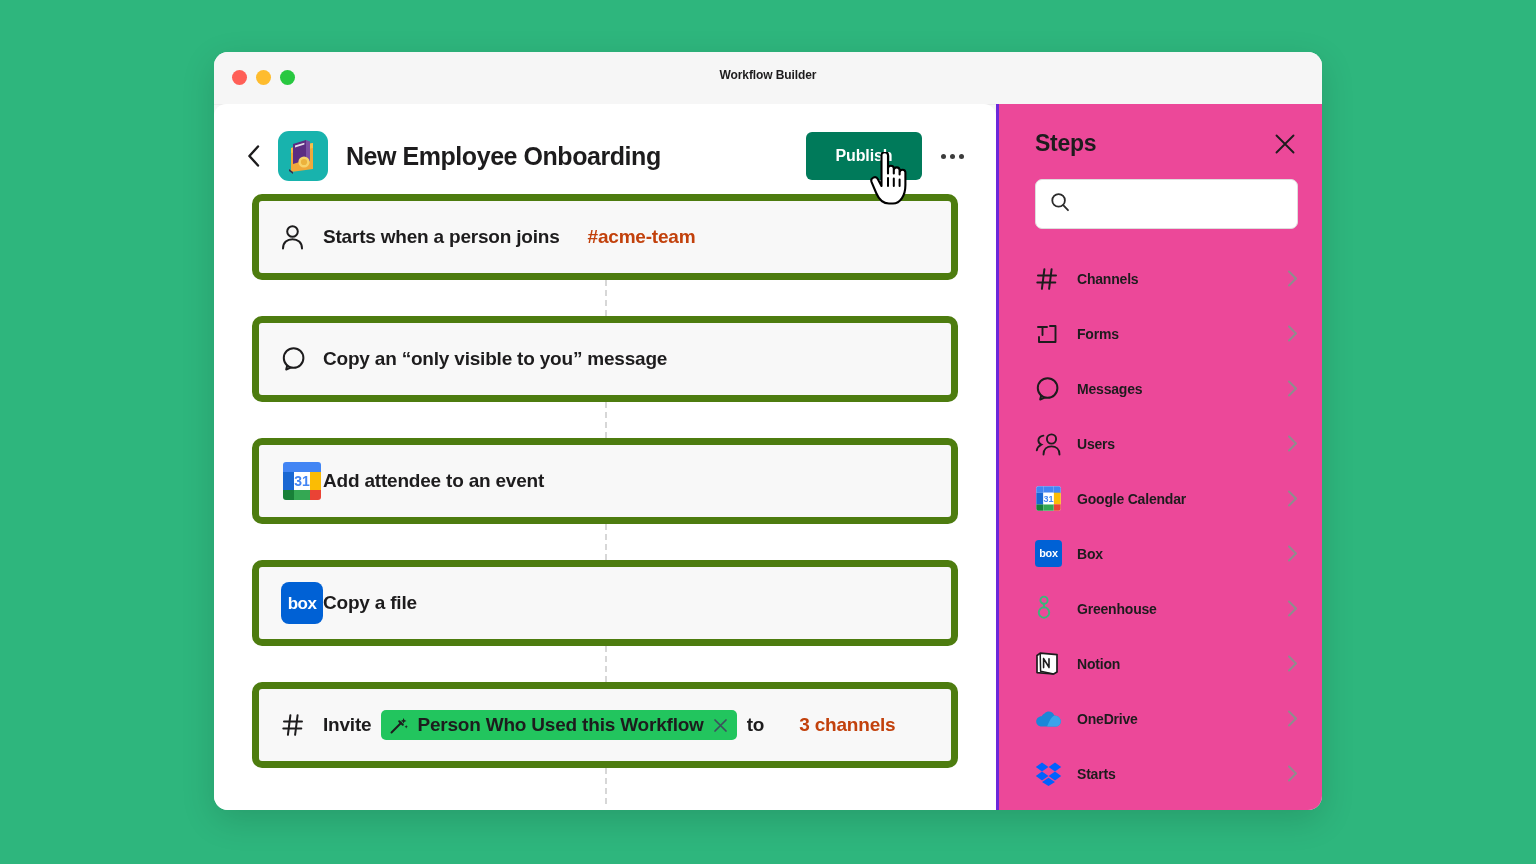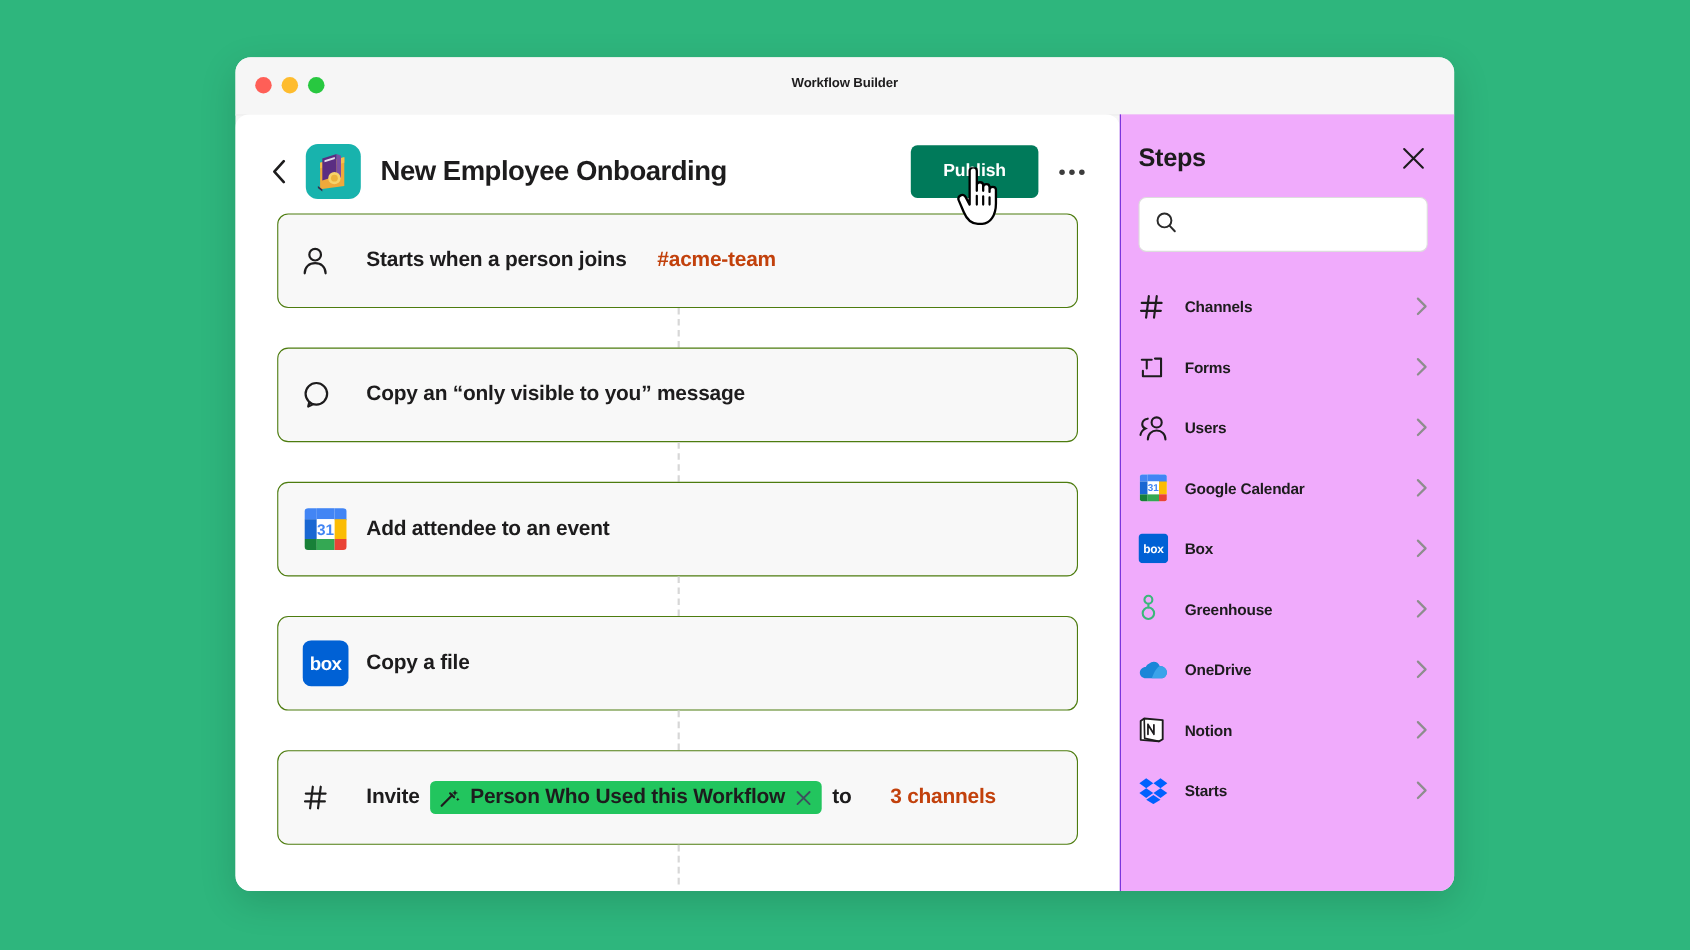--- a/index.html
+++ b/index.html
@@ -136,29 +136,28 @@
   }
 
   
   .steps-canvas {
     position: relative;
     padding: 12px 38px 0 38px;
   }
   .step-card {
     position: relative;
     background: #f8f8f8;
-    border: 1px solid #4d7c0f;
+    border: 7px solid #4d7c0f;
     border-radius: 10px;
     height: 86px;
     display: flex;
     align-items: center;
     padding: 0 22px;
     box-sizing: border-box;
     cursor: pointer;
-    gap: 16px;
   }
   .connector {
     height: 36px;
     position: relative;
   }
   .connector::before {
     content: "";
     position: absolute;
     left: 50%;
     top: 0; bottom: 0;
@@ -191,23 +190,23 @@
     margin: 0 10px;
     cursor: pointer;
   }
   .tok-chip .wand { flex: 0 0 auto; display:flex; }
   .tok-chip .tok-x { flex: 0 0 auto; display:flex; cursor:pointer; }
   .to-word { margin-right: 7px; }
 
   
   .sidebar {
     flex: 1;
-    background: #f0abfc;
-    border-left: 1px solid #6d28d9;
-    padding: 26px 24px 0 16px;
+    background: #ec4899;
+    border-left: 3px solid #6d28d9;
+    padding: 26px 24px 0 36px;
     box-sizing: border-box;
     position: relative;
   }
   .sb-head {
     display: flex;
     align-items: center;
     margin-bottom: 22px;
   }
   .sb-title {
     font-size: 23px;
@@ -471,20 +470,34 @@
           </svg>
         </span>
         <span class="sb-label">Forms</span>
         <span class="sb-arrow">
           <svg width="11" height="17" viewBox="0 0 11 17">
             <path d="M2 1.5 L9 8.5 L2 15.5" fill="none" stroke="#8d8d8d" stroke-width="2" stroke-linecap="round" stroke-linejoin="round"></path>
           </svg>
         </span>
       </div>
 
+      <div class="sb-item">
+        <span class="sb-ico">
+          <svg width="26" height="26" viewBox="0 0 26 26">
+            <circle cx="12.6" cy="12" r="9.8" fill="none" stroke="#1d1c1d" stroke-width="2"></circle>
+            <path d="M6.2 19.4 L5.2 23.6 L9.6 21.6" fill="none" stroke="#1d1c1d" stroke-width="2" stroke-linecap="round" stroke-linejoin="round"></path>
+          </svg>
+        </span>
+        <span class="sb-label">Messages</span>
+        <span class="sb-arrow">
+          <svg width="11" height="17" viewBox="0 0 11 17">
+            <path d="M2 1.5 L9 8.5 L2 15.5" fill="none" stroke="#8d8d8d" stroke-width="2" stroke-linecap="round" stroke-linejoin="round"></path>
+          </svg>
+        </span>
+      </div>
 
       <div class="sb-item">
         <span class="sb-ico">
           <svg width="28" height="24" viewBox="0 0 28 24">
             <circle cx="16.5" cy="7" r="4.6" fill="none" stroke="#1d1c1d" stroke-width="1.9"></circle>
             <path d="M8.5 22.5 C8.5 17.4 12 14.4 16.5 14.4 C21 14.4 24.5 17.4 24.5 22.5" fill="none" stroke="#1d1c1d" stroke-width="1.9" stroke-linecap="round"></path>
             <path d="M8.4 3.6 C5.3 4.2 3.4 6.4 3.4 8.6 C3.4 10.4 4.6 11.9 6.3 12.6 C3.9 13.8 2.2 15.9 1.8 18.4" fill="none" stroke="#1d1c1d" stroke-width="1.9" stroke-linecap="round"></path>
           </svg>
         </span>
         <span class="sb-label">Users</span>
@@ -545,42 +558,42 @@
         <span class="sb-label">Greenhouse</span>
         <span class="sb-arrow">
           <svg width="11" height="17" viewBox="0 0 11 17">
             <path d="M2 1.5 L9 8.5 L2 15.5" fill="none" stroke="#8d8d8d" stroke-width="2" stroke-linecap="round" stroke-linejoin="round"></path>
           </svg>
         </span>
       </div>
 
       <div class="sb-item">
         <span class="sb-ico">
-          <svg width="28" height="20" viewBox="0 0 28 20">
-            <path d="M9.5 4.5 C12.6 1.2 17.8 2.2 19.3 6.4 C23.2 6.4 25.8 9.2 25.8 12.3 C25.8 15.4 23.4 17.6 20.4 17.6 L6.6 17.6 C3.6 17.6 1.2 15.4 1.2 12.6 C1.2 9.6 3.7 7.3 6.6 7.3 C7.2 6.1 8.2 5.1 9.5 4.5 Z" fill="#1b86d8"></path>
-            <path d="M19.3 6.4 C23.2 6.4 25.8 9.2 25.8 12.3 C25.8 15.4 23.4 17.6 20.4 17.6 L12 17.6 C14.2 12.2 16 8.1 19.3 6.4 Z" fill="#3aa3ea"></path>
-          </svg>
-        </span>
-        <span class="sb-label">OneDrive</span>
-        <span class="sb-arrow">
-          <svg width="11" height="17" viewBox="0 0 11 17">
-            <path d="M2 1.5 L9 8.5 L2 15.5" fill="none" stroke="#8d8d8d" stroke-width="2" stroke-linecap="round" stroke-linejoin="round"></path>
-          </svg>
-        </span>
-      </div>
-
-      <div class="sb-item">
-        <span class="sb-ico">
           <svg width="25" height="25" viewBox="0 0 25 25">
             <path d="M2 4.5 L5.2 2.2 L22 3.6 L22 21 L18.6 23 L2 21.6 Z" fill="#ffffff" stroke="#1d1c1d" stroke-width="1.7" stroke-linejoin="round"></path>
             <path d="M5.2 2.2 L5.6 20.2 L18.6 23" fill="none" stroke="#1d1c1d" stroke-width="1.5" stroke-linejoin="round"></path>
             <path d="M8.6 7.6 L8.6 16.6 M8.6 7.6 L14 16.2 M14 7.9 L14 16.6" fill="none" stroke="#1d1c1d" stroke-width="1.6" stroke-linecap="round"></path>
           </svg>
         </span>
         <span class="sb-label">Notion</span>
+        <span class="sb-arrow">
+          <svg width="11" height="17" viewBox="0 0 11 17">
+            <path d="M2 1.5 L9 8.5 L2 15.5" fill="none" stroke="#8d8d8d" stroke-width="2" stroke-linecap="round" stroke-linejoin="round"></path>
+          </svg>
+        </span>
+      </div>
+
+      <div class="sb-item">
+        <span class="sb-ico">
+          <svg width="28" height="20" viewBox="0 0 28 20">
+            <path d="M9.5 4.5 C12.6 1.2 17.8 2.2 19.3 6.4 C23.2 6.4 25.8 9.2 25.8 12.3 C25.8 15.4 23.4 17.6 20.4 17.6 L6.6 17.6 C3.6 17.6 1.2 15.4 1.2 12.6 C1.2 9.6 3.7 7.3 6.6 7.3 C7.2 6.1 8.2 5.1 9.5 4.5 Z" fill="#1b86d8"></path>
+            <path d="M19.3 6.4 C23.2 6.4 25.8 9.2 25.8 12.3 C25.8 15.4 23.4 17.6 20.4 17.6 L12 17.6 C14.2 12.2 16 8.1 19.3 6.4 Z" fill="#3aa3ea"></path>
+          </svg>
+        </span>
+        <span class="sb-label">OneDrive</span>
         <span class="sb-arrow">
           <svg width="11" height="17" viewBox="0 0 11 17">
             <path d="M2 1.5 L9 8.5 L2 15.5" fill="none" stroke="#8d8d8d" stroke-width="2" stroke-linecap="round" stroke-linejoin="round"></path>
           </svg>
         </span>
       </div>
 
       <div class="sb-item">
         <span class="sb-ico">
           <svg width="27" height="25" viewBox="0 0 27 25">

